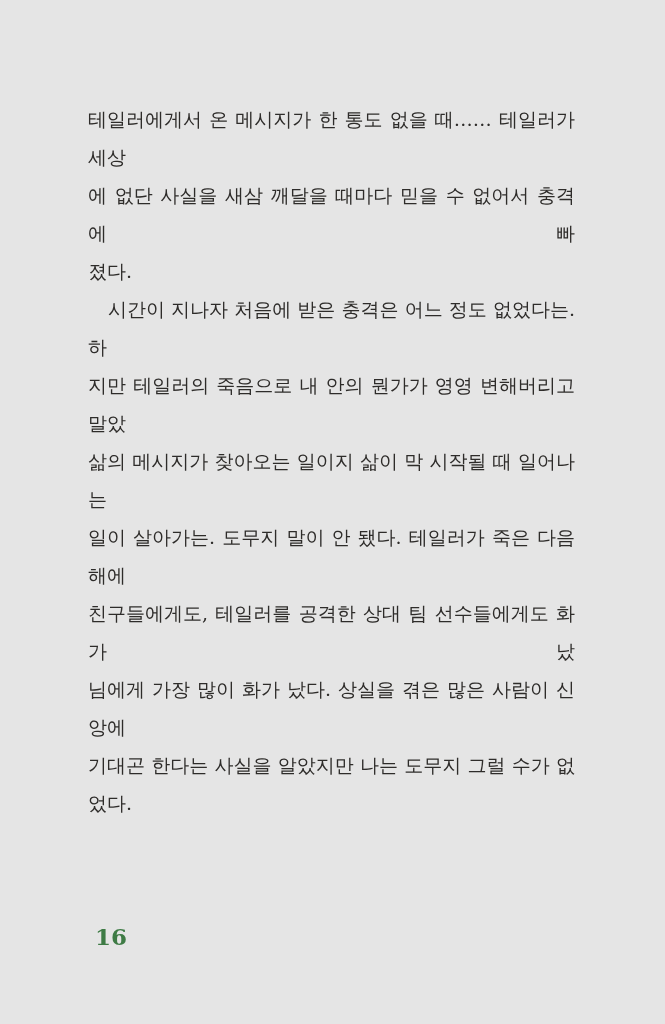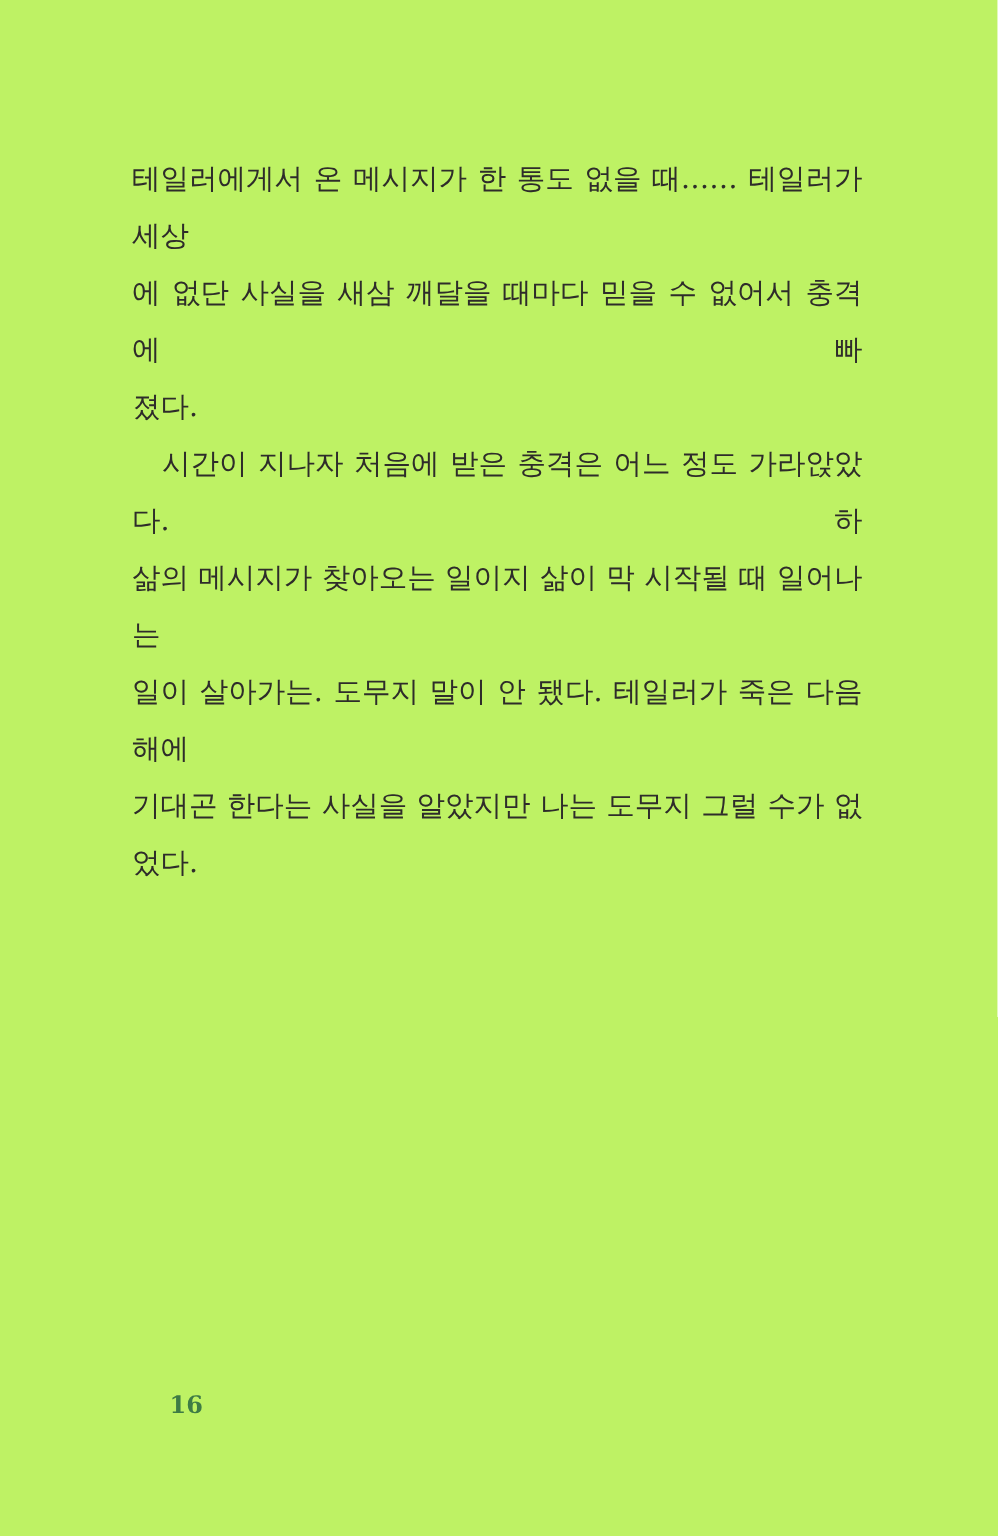--- a/index.html
+++ b/index.html
@@ -6,21 +6,21 @@
   html, body {
     width: 665px;
     height: 1024px;
     background: #fdfdfb;
     font-family: "DejaVu Serif", "Liberation Serif", serif;
   }
   .book-page {
     position: relative;
     width: 665px;
     height: 1024px;
-    background: #bef264;
+    background: #e5e5e5;
     overflow: hidden;
   }
   .text-block {
     position: absolute;
     left: 88px;
     top: 100px;
     width: 487px;
     font-size: 19px;
     line-height: 38px;
     color: #2e2c2a;
@@ -35,44 +35,46 @@
   .line.para-end {
     text-align-last: left;
   }
   .line.indent {
     text-indent: 1.05em;
   }
   .page-number {
     position: absolute;
     left: 95px;
     top: 925px;
-    font-size: 16px;
+    font-size: 23px;
     font-weight: bold;
     color: #3e7b45;
     line-height: 24px;
-    margin-left: 18px;
   }
 </style>
 </head>
 <body>
 
 <div class="book-page">
 
   <div class="text-block">
 
     <div class="paragraph">
       <div class="line">테일러에게서 온 메시지가 한 통도 없을 때…… 테일러가 세상</div>
       <div class="line">에 없단 사실을 새삼 깨달을 때마다 믿을 수 없어서 충격에 빠</div>
       <div class="line para-end">졌다.</div>
     </div>
 
     <div class="paragraph">
-      <div class="line indent">시간이 지나자 처음에 받은 충격은 어느 정도 가라앉았다. 하</div>
+      <div class="line indent">시간이 지나자 처음에 받은 충격은 어느 정도 없었다는. 하</div>
+      <div class="line">지만 테일러의 죽음으로 내 안의 뭔가가 영영 변해버리고 말았</div>
       <div class="line">삶의 메시지가 찾아오는 일이지 삶이 막 시작될 때 일어나는</div>
       <div class="line">일이 살아가는. 도무지 말이 안 됐다. 테일러가 죽은 다음 해에</div>
+      <div class="line">친구들에게도, 테일러를 공격한 상대 팀 선수들에게도 화가 났</div>
+      <div class="line">님에게 가장 많이 화가 났다. 상실을 겪은 많은 사람이 신앙에</div>
       <div class="line">기대곤 한다는 사실을 알았지만 나는 도무지 그럴 수가 없었다.</div>
 
     </div>
 
   </div>
 
   <div class="page-number">16</div>
 
 </div>
 

